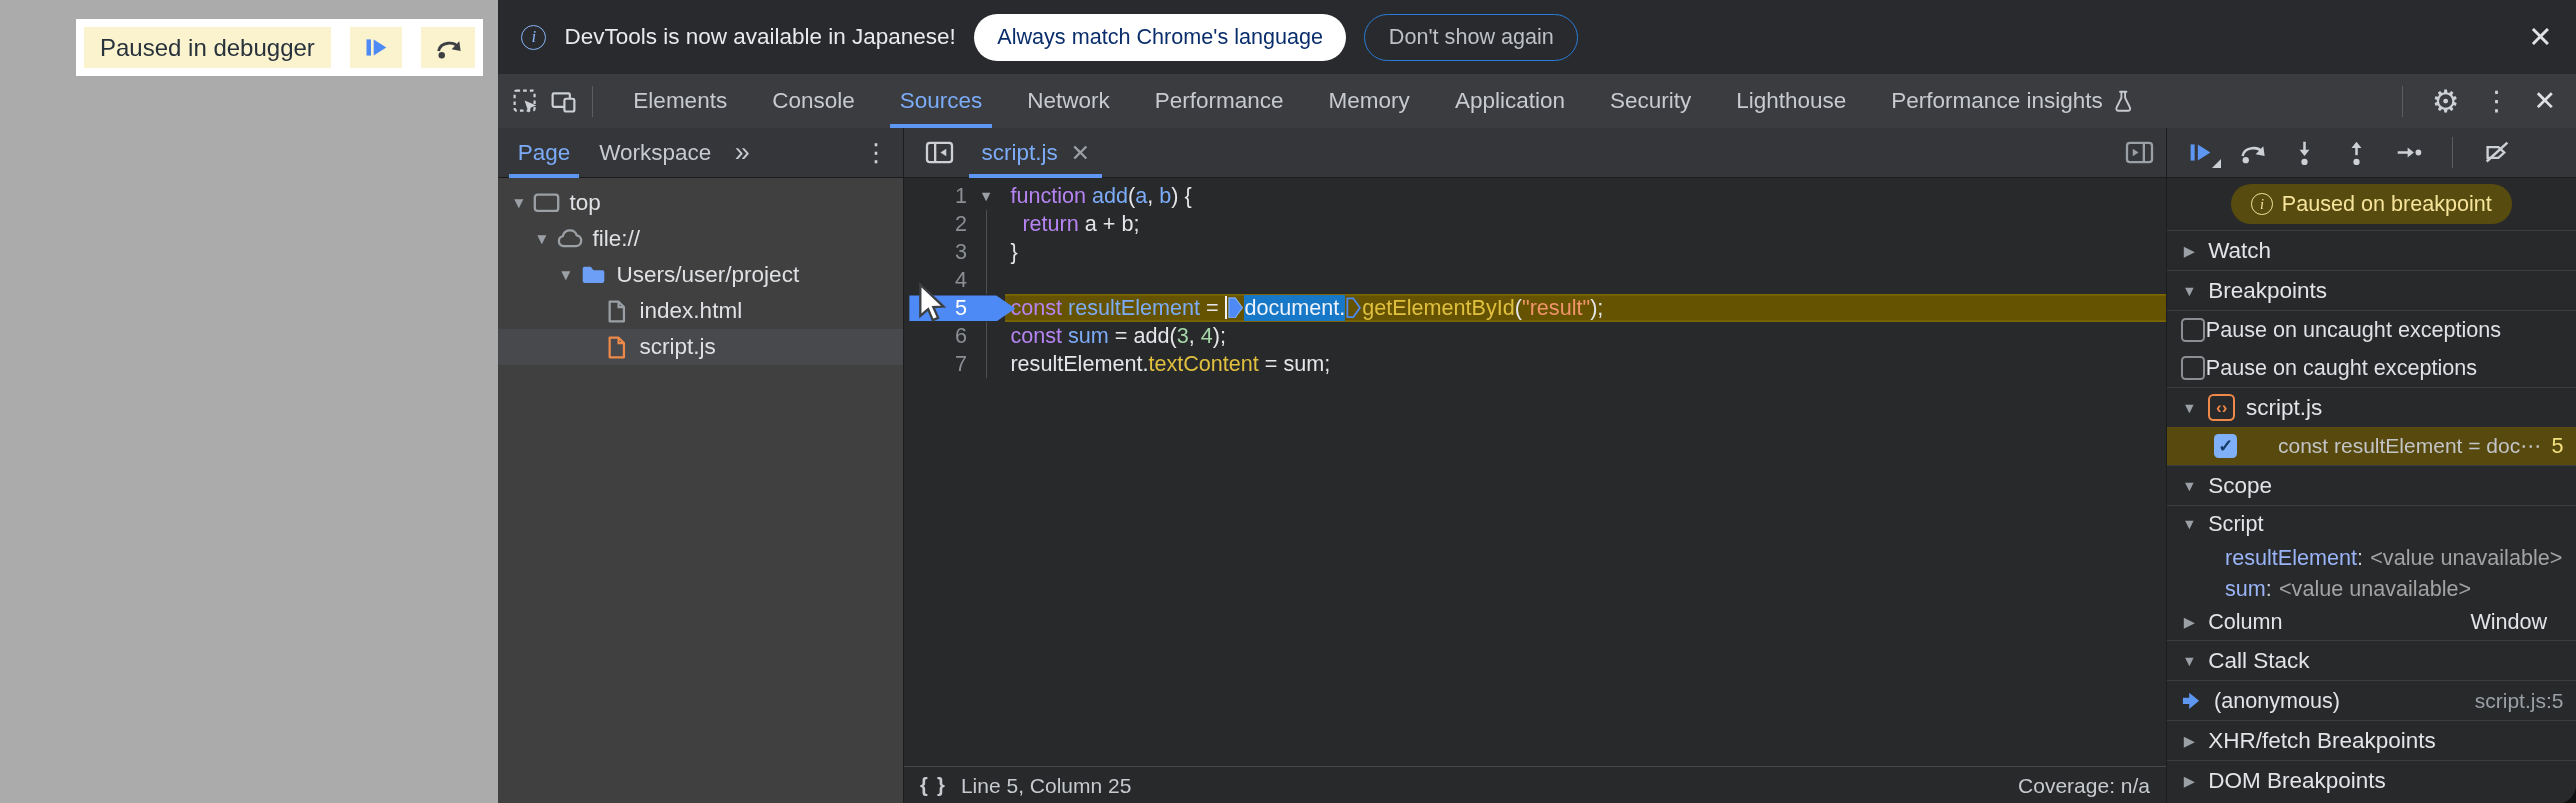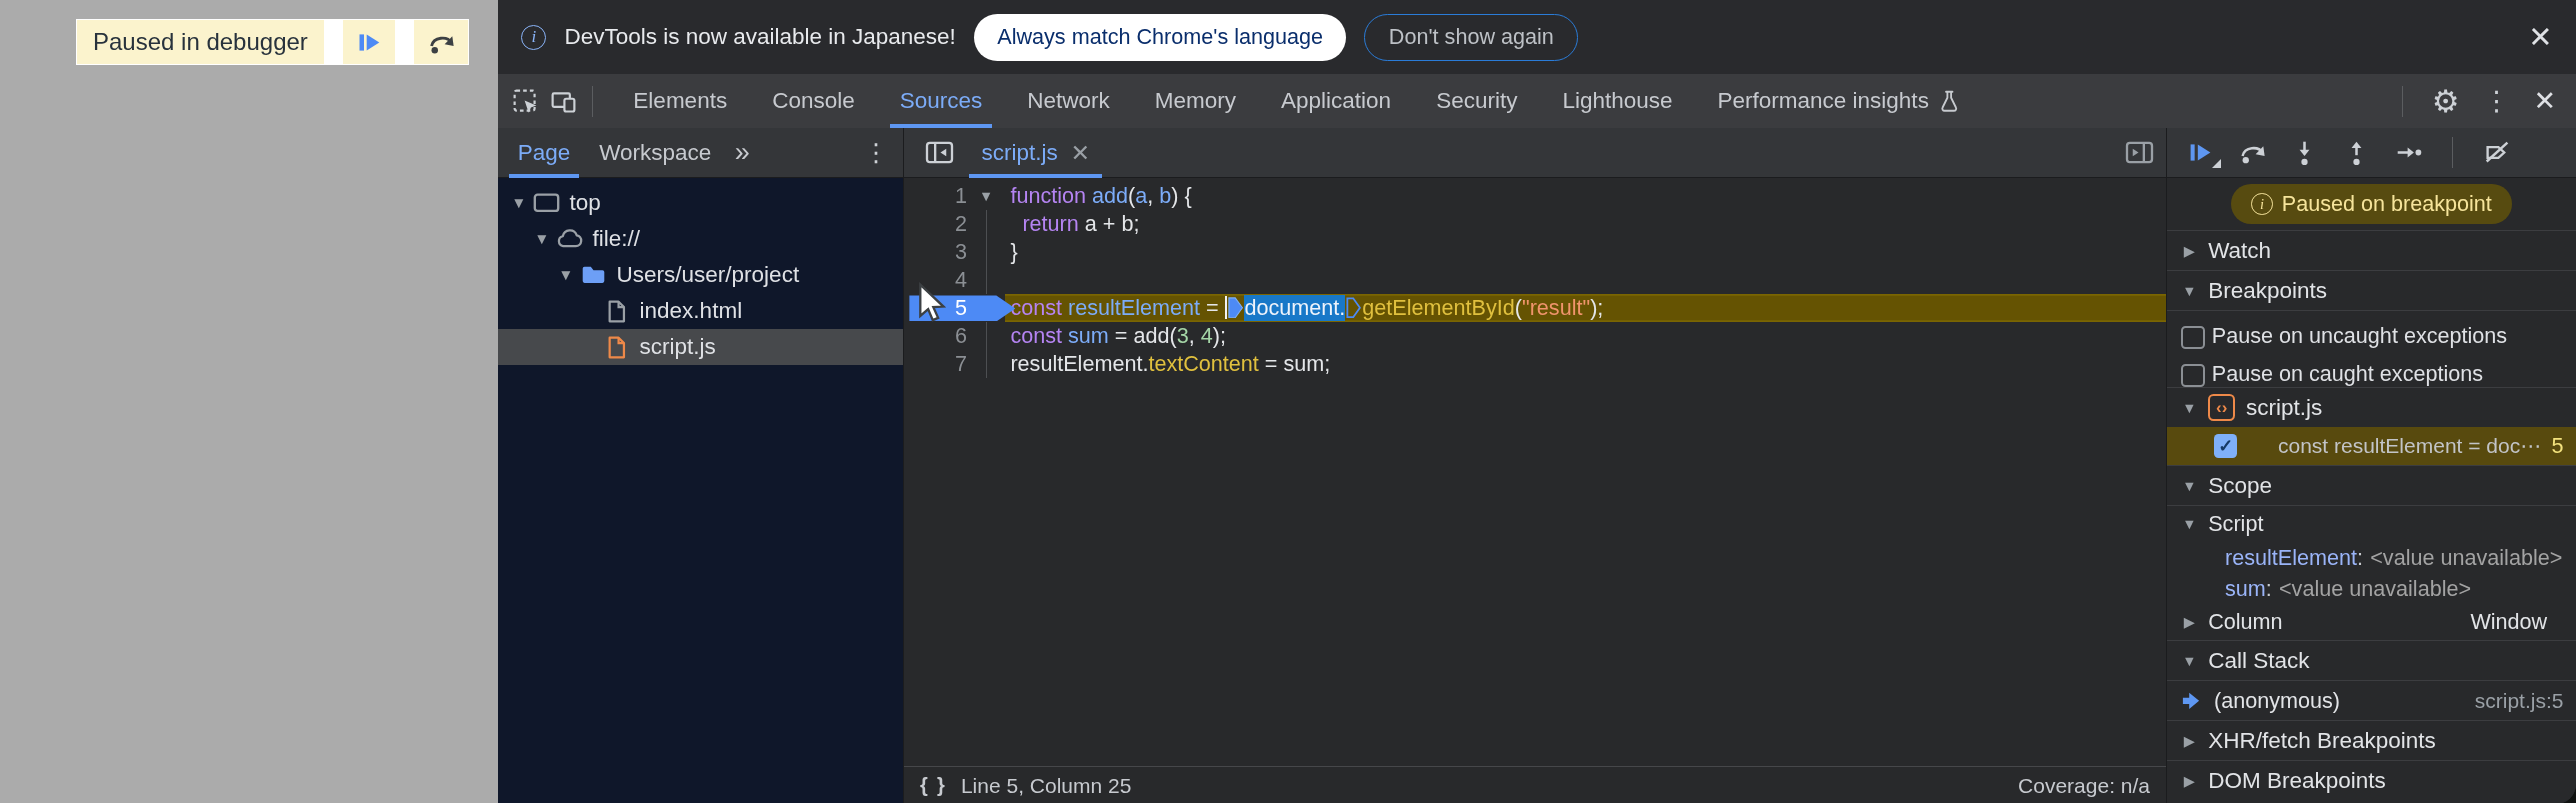--- a/index.html
+++ b/index.html
@@ -2,21 +2,21 @@
 <html style="font-size:14.4px"><head>
 <meta charset="utf-8">
 <style>
   * { margin:0; padding:0; box-sizing:border-box; }
   html,body { background:#101211; }
   body { font-family:"Liberation Sans", sans-serif; }
   .screen { position:relative; width:2576px; height:804px; overflow:hidden; background:#101211; }
 
   
   .page-area { position:absolute; left:0; top:0; width:498px; height:804px; background:#ababab; }
-  .paused-badge { position:absolute; left:76px; top:19px; height:46px; display:flex; background:#ffffff; padding:1px; gap:19px; }
+  .paused-badge { position:absolute; left:76px; top:19px; height:57px; display:flex; background:#ffffff; padding:8px; gap:19px; }
   .paused-badge .seg { background:#fbf3cd; display:flex; align-items:center; padding:0 16px; color:#28323c; font-size:24px; }
   .paused-badge .seg.btn { padding:0 12.6px; }
 
   
   .devtools { position:absolute; left:498px; top:0; width:2078px; height:804px; background:#28292b; border-bottom-right-radius:20px; overflow:hidden; display:flex; flex-direction:column; }
 
   
   .notif { height:74px; background:#292a2d; display:flex; align-items:center; padding:0 23.4px; gap:18px; flex:none; }
   .notif .msg { color:#e8eaed; font-size:22.5px; }
   .pill { height:47px; border-radius:23.4px; display:flex; align-items:center; padding:0 23.4px; font-size:21.6px; background:#ffffff; color:#0a2e6c; border:none; cursor:pointer; font-family:inherit; }
@@ -32,21 +32,21 @@
   .tab.active { color:#7cacf8; }
   .tab.active::after { content:""; position:absolute; left:12.6px; right:12.6px; bottom:0; height:3.6px; background:#5e97f2; }
   .tabbar .right { margin-left:auto; display:flex; align-items:center; gap:23.4px; padding-right:20px; }
   .glyph { color:#cdd1d6; }
   .gear { font-size:31px; } .kebab { font-size:27px; letter-spacing:0; } .close-x { font-size:27px; color:#dfe1e5; }
 
   
   .content { flex:1; display:flex; min-height:0; }
 
   
-  .nav { width:406px; flex:none; border-right:0.9px solid #1b1c1e; display:flex; flex-direction:column; background:#0f172a; }
+  .nav { width:406px; flex:none; border-right:0.9px solid #1b1c1e; display:flex; flex-direction:column; background:#404040; }
   .subbar { height:50px; background:#343639; border-bottom:0.9px solid #1b1c1e; display:flex; align-items:center; flex:none; }
   .nav .subbar { padding-left:5.4px; }
   .ntab { position:relative; height:50px; display:flex; align-items:center; padding:0 14.4px; font-size:22.5px; color:#c7cacf; cursor:pointer; }
   .ntab.active { color:#7cacf8; }
   .ntab.active::after { content:""; position:absolute; left:5.4px; right:5.4px; bottom:0; height:3.6px; background:#5e97f2; }
   .chev-more { color:#c7cacf; font-size:27px; padding:0 9px; cursor:pointer; }
   .nav .kebab { margin-left:auto; padding-right:14.4px; font-size:25px; }
   .tree { padding-top:7.2px; }
   .trow { height:36px; display:flex; align-items:center; font-size:22.5px; color:#dfe1e5; cursor:pointer; }
   .trow.sel { background:#47494c; }
@@ -88,21 +88,21 @@
   .dbg { width:410px; flex:none; border-left:0.9px solid #1b1c1e; display:flex; flex-direction:column; background:#28292b; overflow:hidden; }
   .dbg-toolbar { height:50px; background:#343639; border-bottom:0.9px solid #1b1c1e; display:flex; align-items:center; padding-left:20px; gap:25px; flex:none; }
   .dbtn { position:relative; display:flex; align-items:center; cursor:pointer; }
   .resume-corner { position:absolute; right:-7.2px; bottom:-1.8px; width:0; height:0; border-style:solid; border-width:0 0 9px 9px; border-color:transparent transparent #cdd1d6 transparent; }
   .paused-row { height:52px; display:flex; align-items:center; justify-content:center; flex:none; }
   .paused-pill { height:40px; background:#574b10; border-radius:20px; display:flex; align-items:center; gap:9px; padding:0 20px; color:#f6e49b; font-size:21.6px; }
   .icon-info.y { border-color:#f6e49b; color:#f6e49b; width:21.6px; height:21.6px; font-size:14.4px; }
   .sec-h { height:40px; display:flex; align-items:center; gap:10.8px; padding:0 14.4px; border-top:0.9px solid #3c3d40; color:#e2e4e7; font-size:22.5px; flex:none; cursor:pointer; }
   .tri { color:#9aa0a6; font-size:14.4px; width:16px; text-align:center; flex:none; }
   .sub { border-top:0.9px solid #3c3d40; }
-  .cbrow { height:38px; display:flex; align-items:flex-end; gap:7px; padding:0 14.4px; color:#dfe1e5; font-size:21.6px; cursor:pointer; }
+  .cbrow { height:38px; display:flex; align-items:center; gap:1px; padding:0 14.4px; color:#dfe1e5; font-size:21.6px; cursor:pointer; }
   .cb { width:23.4px; height:23.4px; border:2.3px solid #8b8f94; border-radius:4.5px; flex:none; }
   .cb.on { border:none; background:#7fb0f8; color:#163a66; font-size:18px; font-weight:bold; display:flex; align-items:center; justify-content:center; }
   .filegrp { height:40px; display:flex; align-items:center; gap:10.8px; padding:0 14.4px; color:#e2e4e7; font-size:22.5px; border-top:0.9px solid #3c3d40; cursor:pointer; }
   .js-badge { width:27px; height:27px; border:2.3px solid #ee8949; border-radius:5.4px; color:#ee8949; font-size:17px; font-weight:bold; display:flex; align-items:center; justify-content:center; flex:none; }
   .bp-entry { height:38px; background:#584a0e; display:flex; align-items:center; gap:12.6px; padding:0 12.6px 0 47px; cursor:pointer; }
   .bp-entry .txt { color:#c2c4c7; font-size:21px; white-space:nowrap; overflow:hidden;margin-left:28px; }
   .bp-entry .ln { margin-left:auto; color:#f3e27e; font-size:21.6px; }
   .scope-grp { height:36px; display:flex; align-items:center; gap:10.8px; padding:0 14.4px; color:#e2e4e7; font-size:21.6px; cursor:pointer; }
   .varrow { height:31px; display:flex; align-items:center; padding-left:58px; font-size:21.6px; }
   .vname { color:#9ab4f8; } .vcolon { color:#c7cacf; } .vval { color:#a3a3a3; margin-left:7.2px; }
@@ -165,20 +165,23 @@
             <span>Elements</span>
           </div>
           <div class="tab">
             <span>Console</span>
           </div>
           <div class="tab active">
             <span>Sources</span>
           </div>
           <div class="tab">
             <span>Network</span>
+          </div>
+          <div class="tab">
+            <span>Performance</span>
           </div>
           <div class="tab">
             <span>Memory</span>
           </div>
           <div class="tab">
             <span>Application</span>
           </div>
           <div class="tab">
             <span>Security</span>
           </div>

